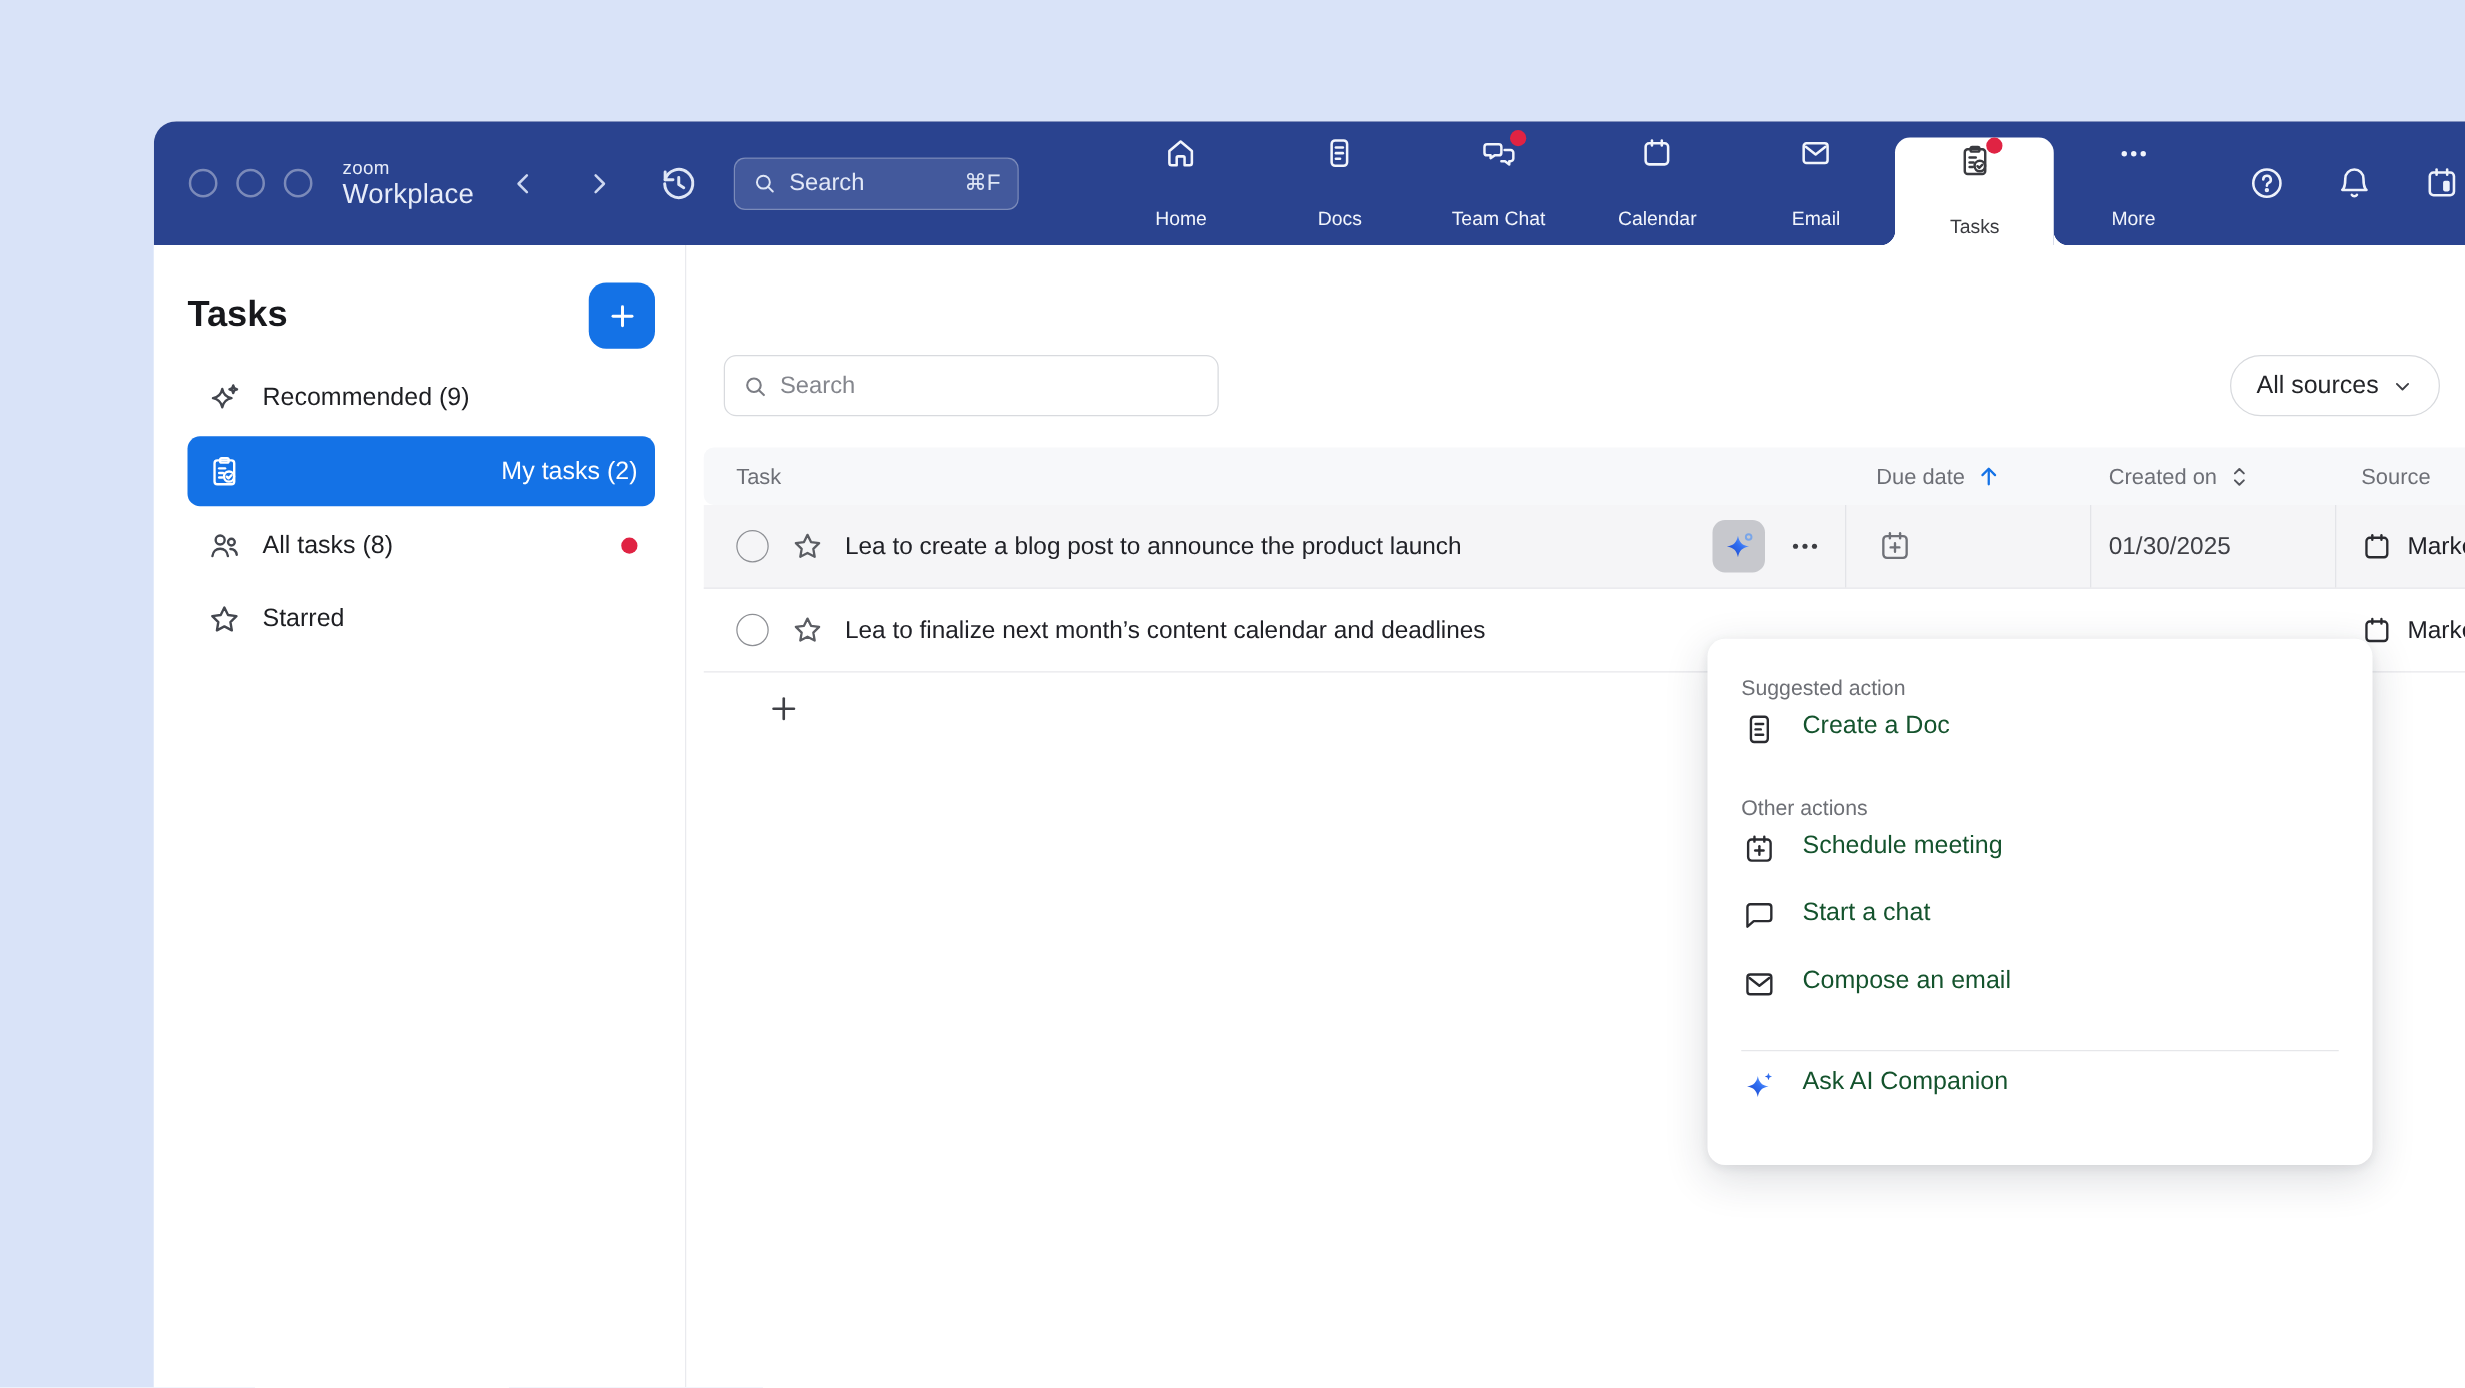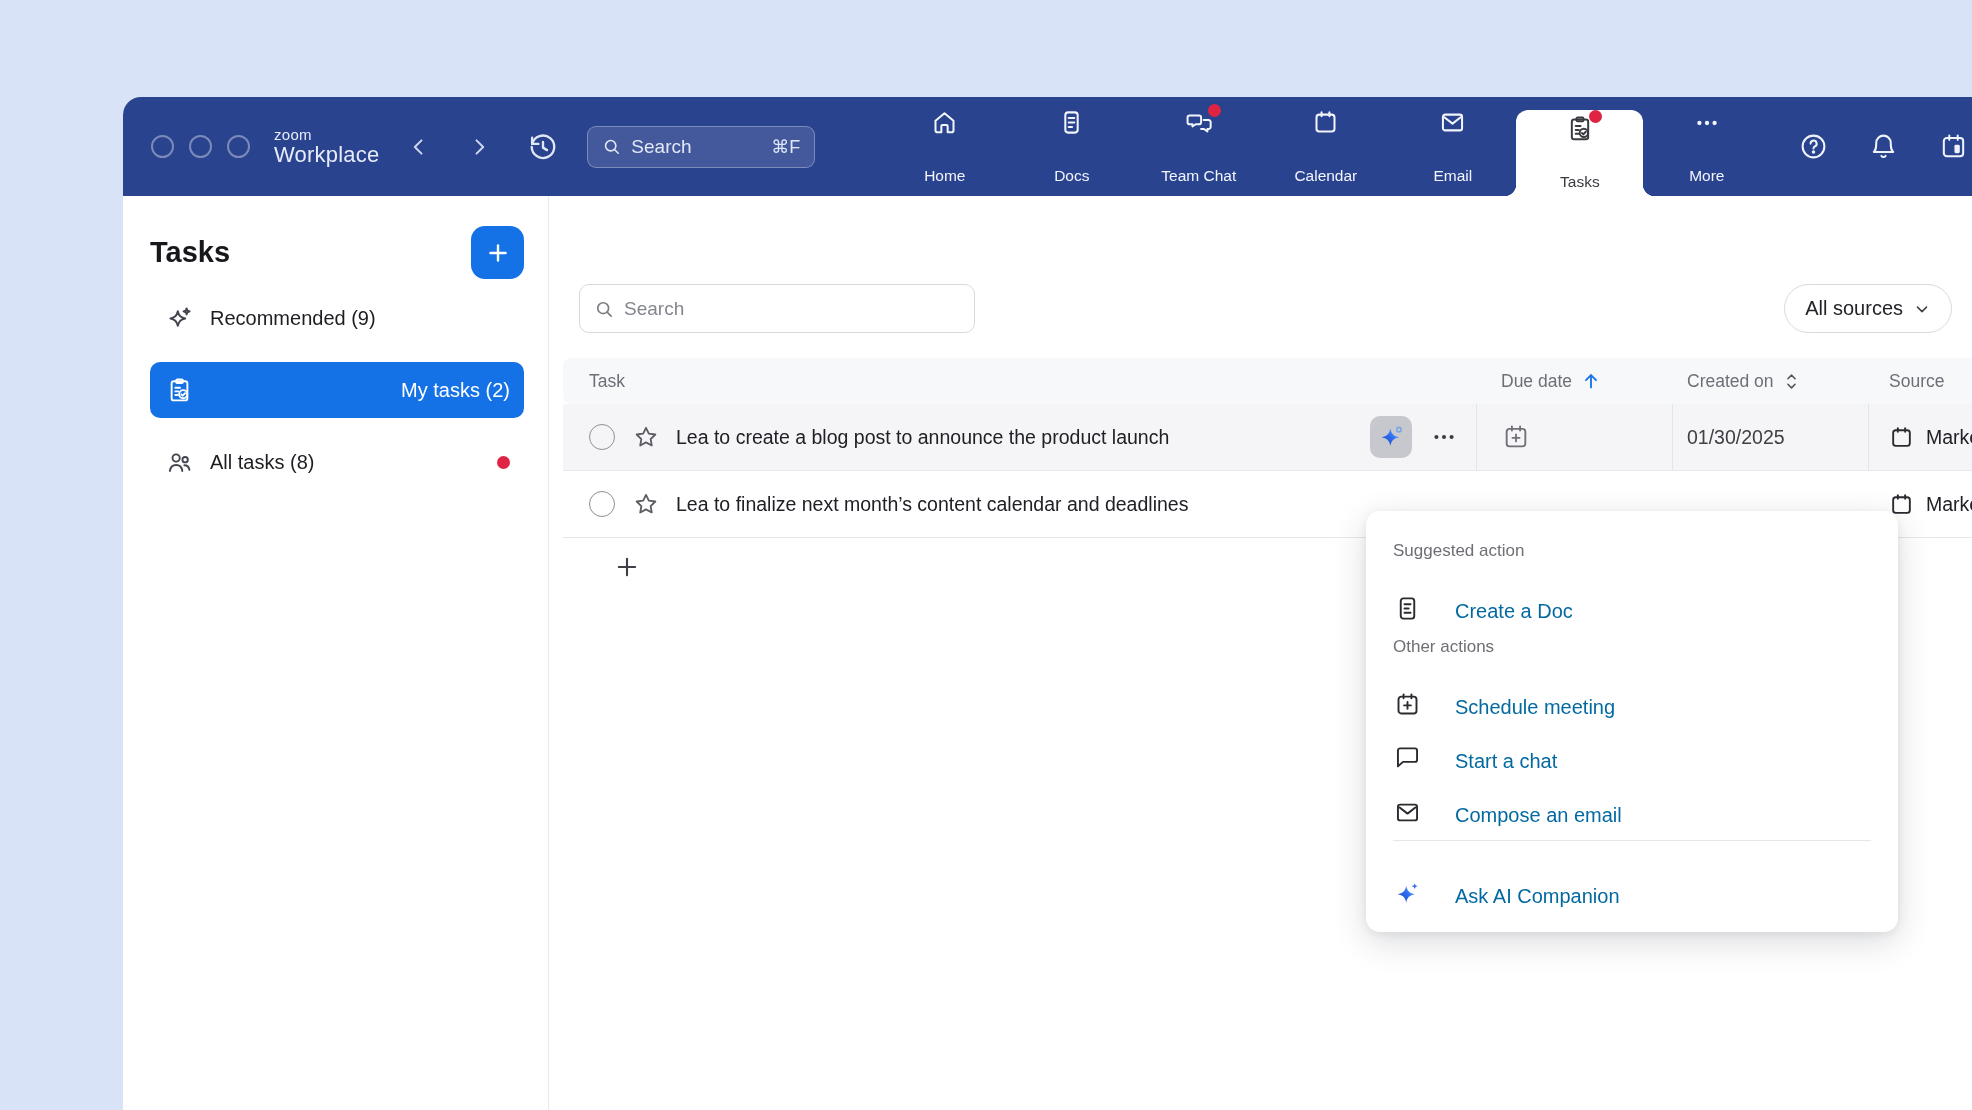--- a/index.html
+++ b/index.html
@@ -67,21 +67,21 @@
   .nav-right .ibtn { width:30px; height:30px; display:flex; align-items:center; justify-content:center; cursor:pointer; }
   
   .app-body { flex:1; display:flex; min-height:0; background:#fff; }
   .sidebar { width:426px; flex:0 0 auto; border-right:1px solid #e9eaee; padding:30px 24px 0 27px; }
   .side-head { display:flex; align-items:center; justify-content:space-between; height:53px; }
   .side-title { font-size:29px; font-weight:bold; color:#17181c; }
   .plus-btn {
     width:53px; height:53px; border-radius:14px; background:#1472e6; color:#fff;
     display:flex; align-items:center; justify-content:center; cursor:pointer; border:none;
   }
-  .side-list { margin-top:11px; display:flex; flex-direction:column; gap:16px; }
+  .side-list { margin-top:11px; display:flex; flex-direction:column; gap:3px; }
   .side-item {
     height:56px; border-radius:10px; display:flex; align-items:center;
     padding:0 14px 0 16px; gap:17px; cursor:pointer; color:#1d1e22; font-size:20px;
   }
   .side-item .sic { width:27px; height:27px; color:#43464e; display:flex; align-items:center; justify-content:center; }
   .side-item.selected { background:#1472e6; color:#fff;justify-content:space-between; }
   .side-item.selected .sic { color:#fff; }
   .side-dot { margin-left:auto; width:13px; height:13px; border-radius:50%; background:#e02343; }
   
   .main { flex:1; min-width:0; padding:30px 0 0 14px; overflow:hidden; position:relative; }
@@ -133,21 +133,21 @@
   .add-ic { width:28px; height:28px; color:#3f4046; cursor:pointer; }
   
   .menu {
     position:absolute; left:1243px; top:414px; width:532px;
     background:#fff; border-radius:14px; padding:30px 27px 24px 27px;
     box-shadow:0 10px 34px rgba(30,35,55,.16), 0 2px 8px rgba(30,35,55,.08);
     z-index:20;
   }
   .menu .sec { font-size:17px; color:#6d6f75; margin-bottom:8px; }
   .menu .sec.second { margin-top:14px; }
-  .mitem { height:54px; display:flex; align-items:flex-end; gap:33px; font-size:20px; color:#0369a1; cursor:pointer; border-radius:8px; }
+  .mitem { height:54px; display:flex; align-items:flex-start; gap:20px; font-size:20px; color:#14532d; cursor:pointer; border-radius:8px; }
   .mitem .mic { width:29px; height:29px; color:#2a2b30; display:flex; align-items:center; justify-content:center; }
   .mdiv { height:1px; background:#e6e7ea; margin:13px 0; }
   svg { display:block; }
 </style>
 </head>
 <body>
 
 <svg width="0" height="0" style="position:absolute">
   <defs>
     <linearGradient id="aig" x1="0" y1="1" x2="1" y2="0">
@@ -353,20 +353,28 @@
           <span class="sic">
             <svg width="27" height="27" viewBox="0 0 24 24" fill="none" stroke="currentColor" stroke-width="1.7" stroke-linecap="round" stroke-linejoin="round">
                 <circle cx="9" cy="8" r="3.2"></circle>
                 <path d="M3.5 19.5c.4-3.4 2.7-5.3 5.5-5.3s5.1 1.9 5.5 5.3"></path>
                 <circle cx="17" cy="9.5" r="2.4"></circle>
                 <path d="M16.3 14.4c2.4 0 4.1 1.5 4.5 4.1"></path>
               </svg>
           </span>
           <span>All tasks (8)</span>
           <span class="side-dot"></span>
+        </div>
+        <div class="side-item">
+          <span class="sic">
+            <svg width="27" height="27" viewBox="0 0 24 24" fill="none" stroke="currentColor" stroke-width="1.7" stroke-linejoin="round">
+                <polygon points="12,3.6 14.6,8.9 20.6,9.7 16.3,13.9 17.3,19.8 12,17 6.7,19.8 7.7,13.9 3.4,9.7 9.4,8.9"></polygon>
+              </svg>
+          </span>
+          <span>Starred</span>
         </div>
       </div>
     </div>
 
     <div class="main">
 
       <div class="toolbar">
         <div class="task-search">
           <span>
             <svg width="20" height="20" viewBox="0 0 24 24" fill="none" stroke="currentColor" stroke-width="2" stroke-linecap="round">

